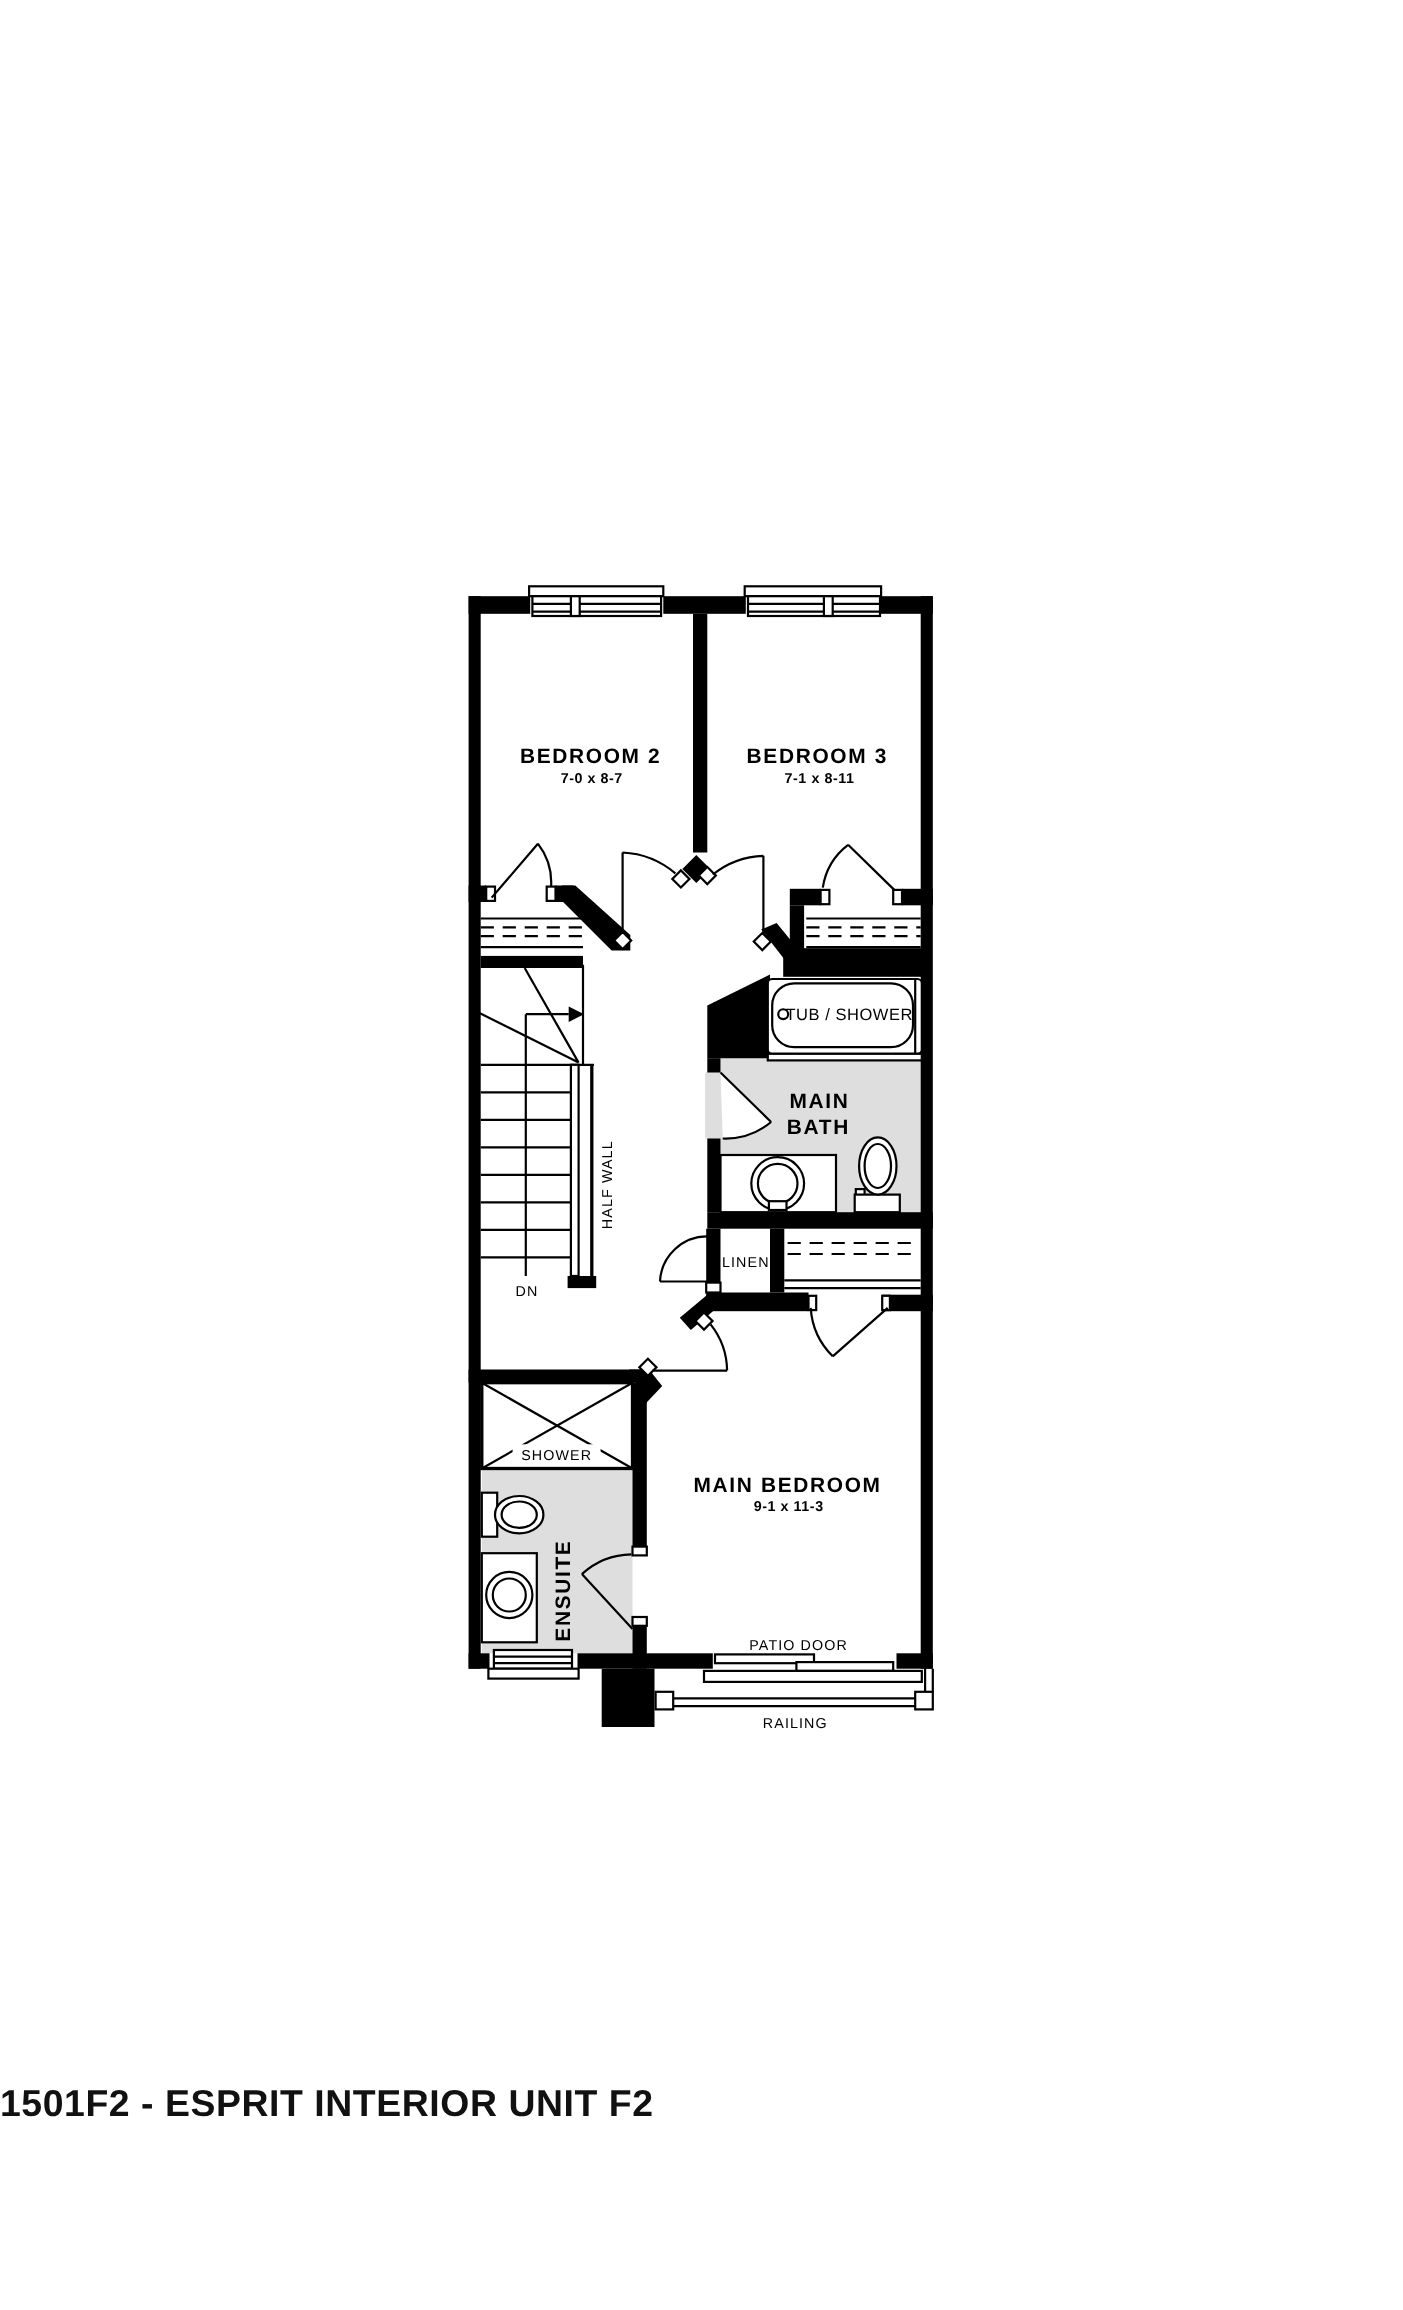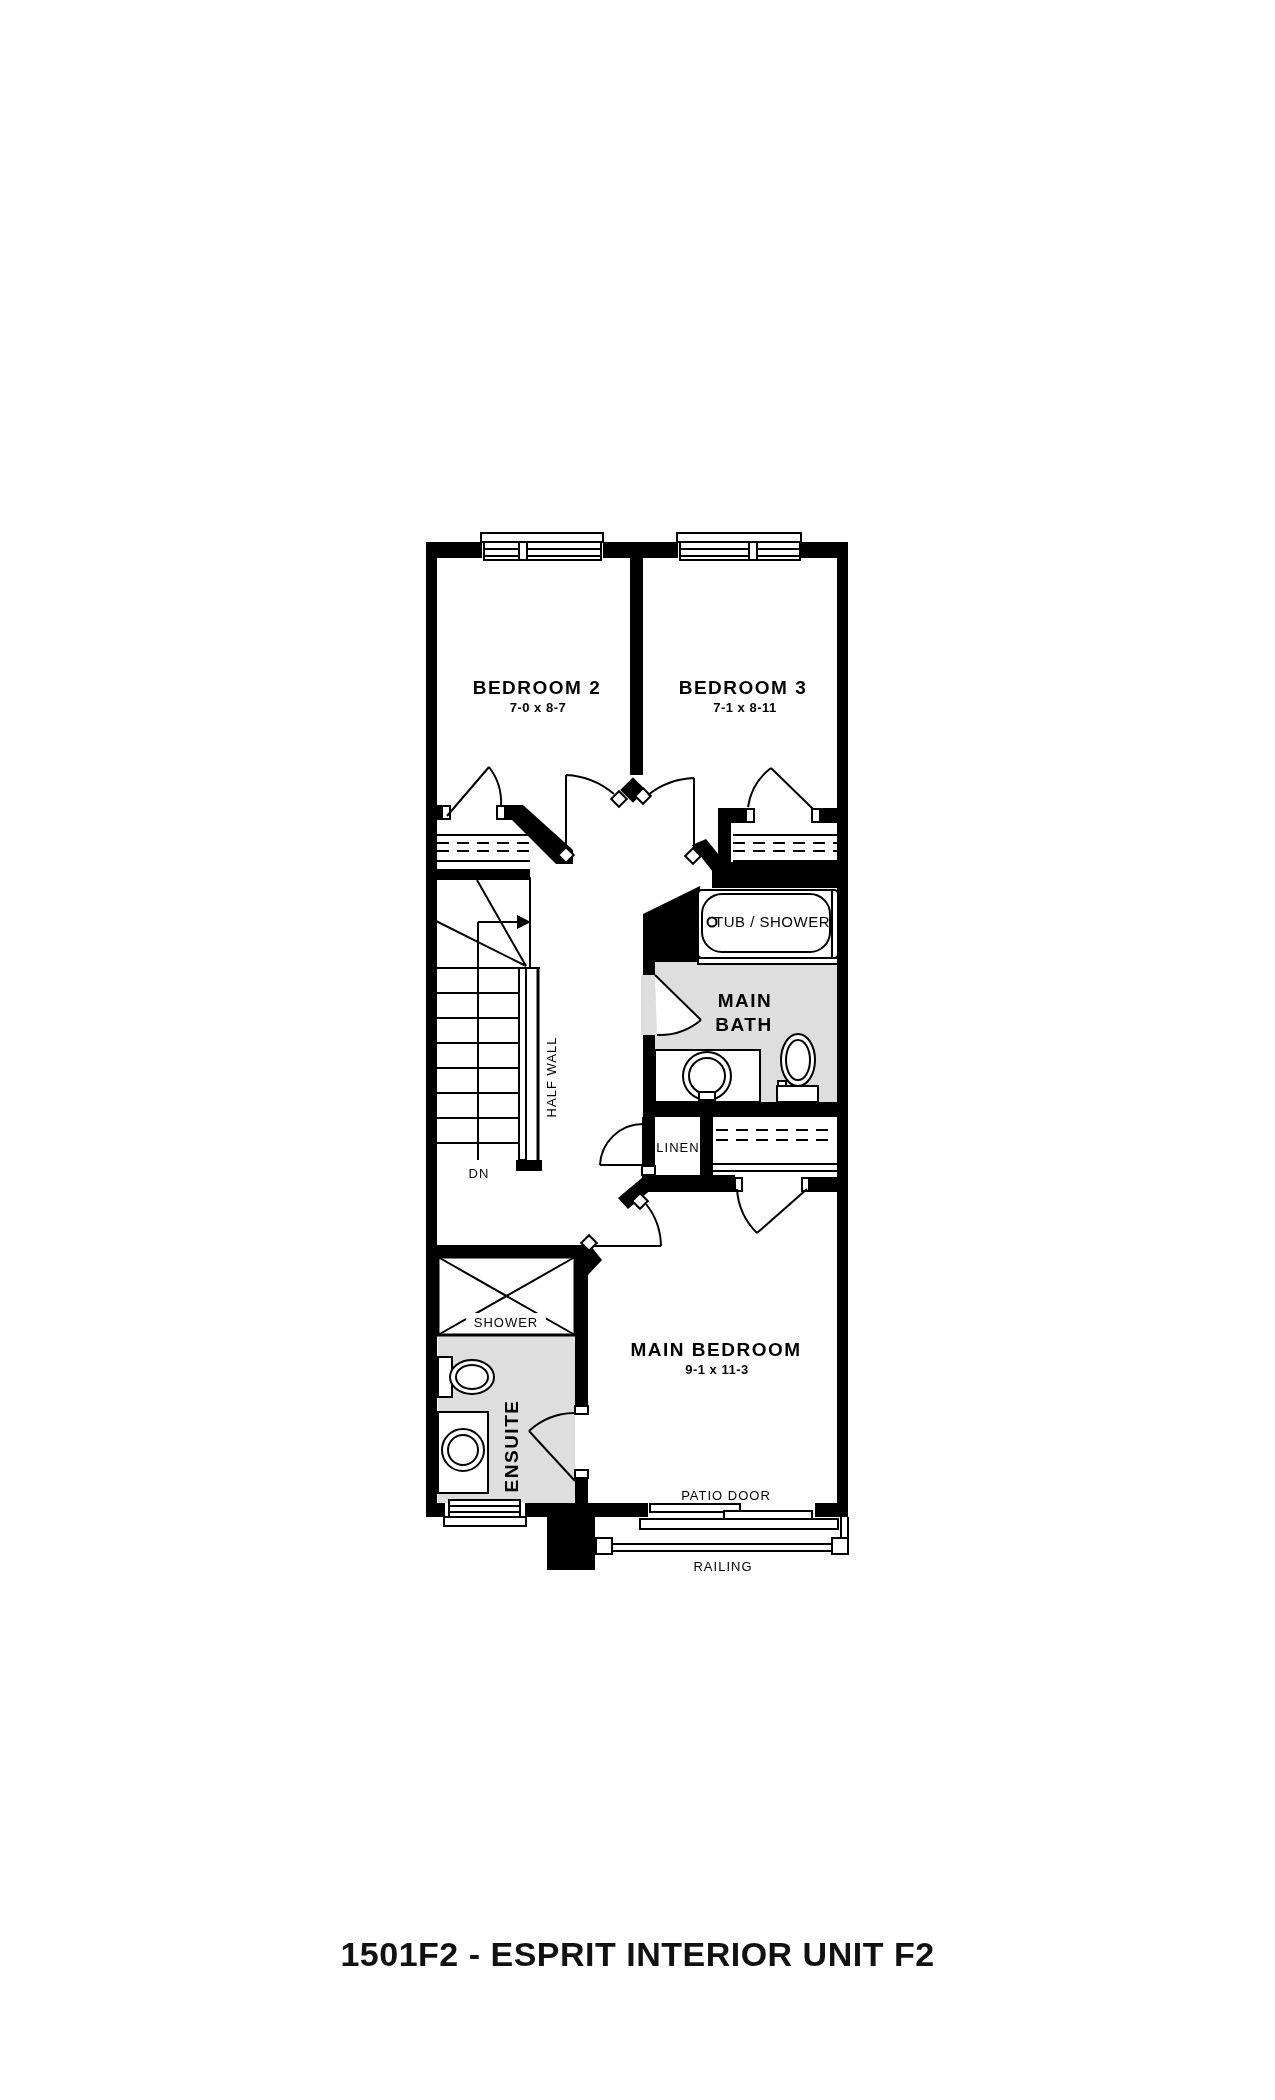--- a/index.html
+++ b/index.html
@@ -10,21 +10,21 @@
   .ln{stroke:#000000;stroke-width:2;fill:none;}
   .ln3{stroke:#000000;stroke-width:3;fill:none;}
   .wht{fill:#ffffff;stroke:#000000;stroke-width:2;}
   .dash{stroke:#000000;stroke-width:2;fill:none;stroke-dasharray:12 8;}
   .shade{fill:#dedede;stroke:none;}
   text{fill:#000000;}
   .room{font-size:19px;font-weight:700;letter-spacing:1.5px;}
   .dim{font-size:13px;font-weight:700;letter-spacing:0.5px;}
   .small{font-size:13px;font-weight:400;letter-spacing:1px;}
   .tub{font-size:15px;font-weight:400;letter-spacing:0.5px;}
-  #title-block{position:absolute;left:0;top:1931px;width:1275px;text-align:center;
+  #title-block{position:absolute;left:0;top:1890px;width:1275px;
                font-size:34px;font-weight:700;letter-spacing:0.5px;line-height:47px;color:#111;}
 </style>
 </head>
 <body>
 
 <div id="canvas">
 <svg width="1275" height="2100" viewBox="0 0 1275 2100">
 
   <g>
     <rect class="shade" x="655" y="962" width="183" height="140"></rect>

